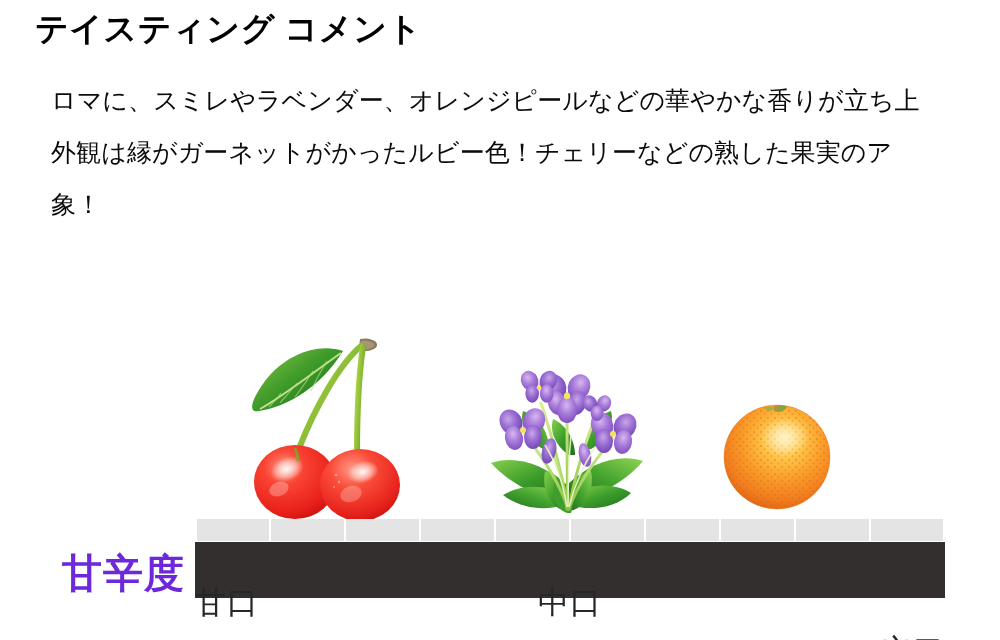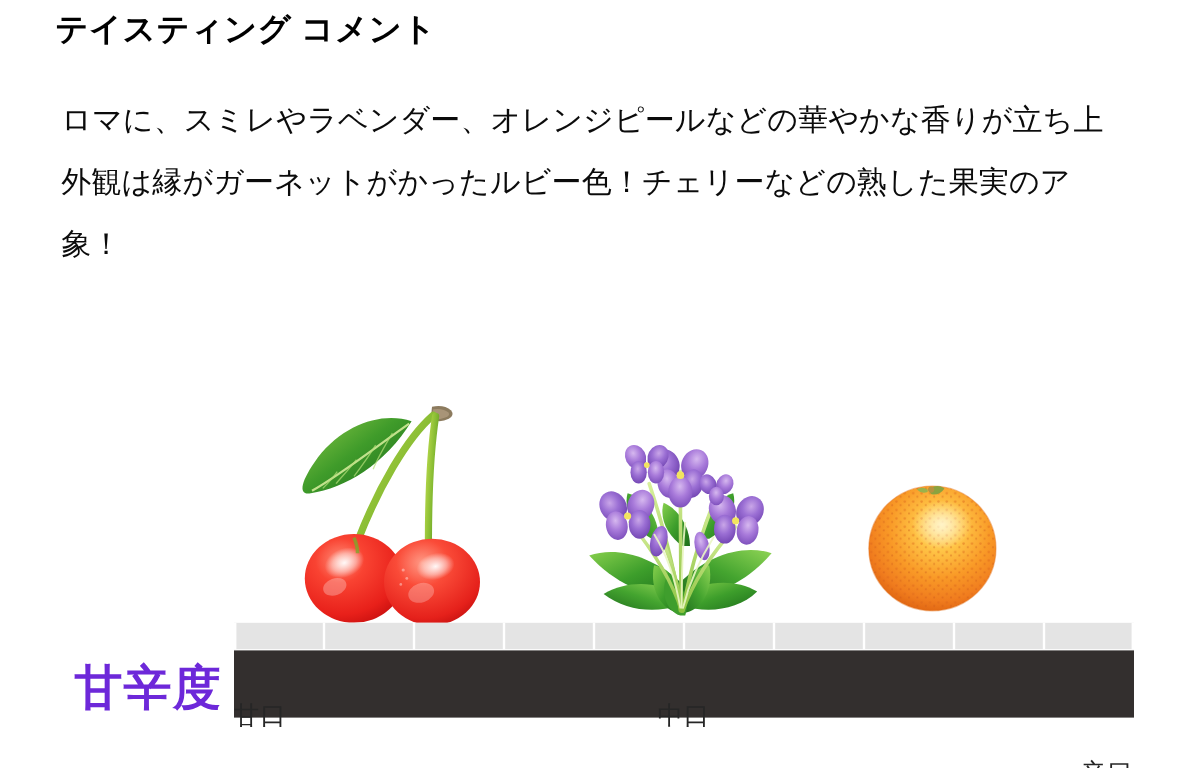--- a/index.html
+++ b/index.html
@@ -11,23 +11,23 @@
     width: 1000px;
     height: 640px;
     position: relative;
     font-family: "Liberation Sans", "DejaVu Sans", sans-serif;
     overflow: hidden;
   }
 
   
   #tasting-title {
     position: absolute;
-    left: 46px;
+    left: 35px;
     top: 8px;
-    font-size: 27px;
+    font-size: 33px;
     font-weight: bold;
     color: #000000;
     letter-spacing: 0.5px;
     line-height: 1.25;
     white-space: nowrap;
   }
 
   
   #tasting-body {
     position: absolute;
@@ -116,21 +116,21 @@
   #scale-legend {
     position: absolute;
     left: 195px;
     top: 63px;
     width: 750px;
     height: 50px;
   }
   #scale-legend .lg {
     position: absolute;
     top: 0;
-    font-size: 21px;
+    font-size: 31px;
     font-weight: normal;
     color: #262626;
     letter-spacing: 1px;
     white-space: nowrap;
   }
   #scale-legend .lg.left   { left: 0; }
   #scale-legend .lg.center { left: 50%; transform: translateX(-50%); }
   #scale-legend .lg.right  { right: 0; margin-top: 48px; }
 </style>
 </head>

